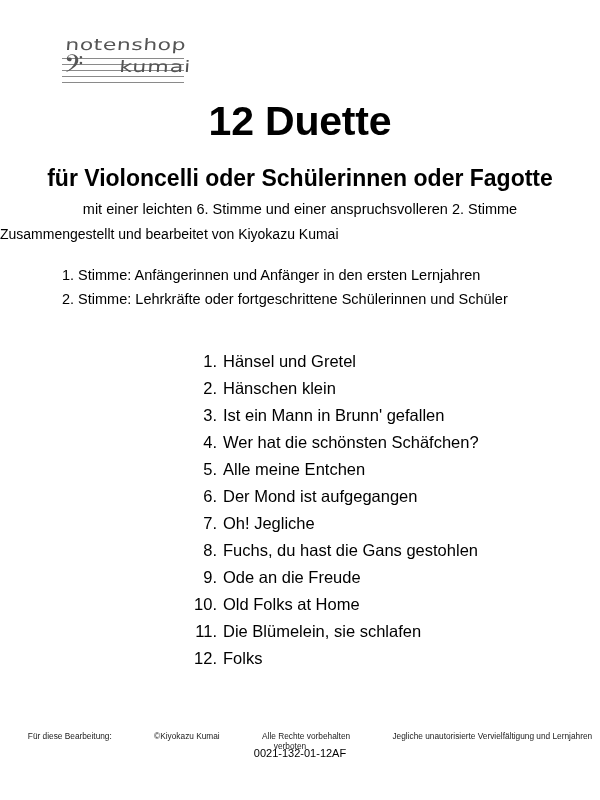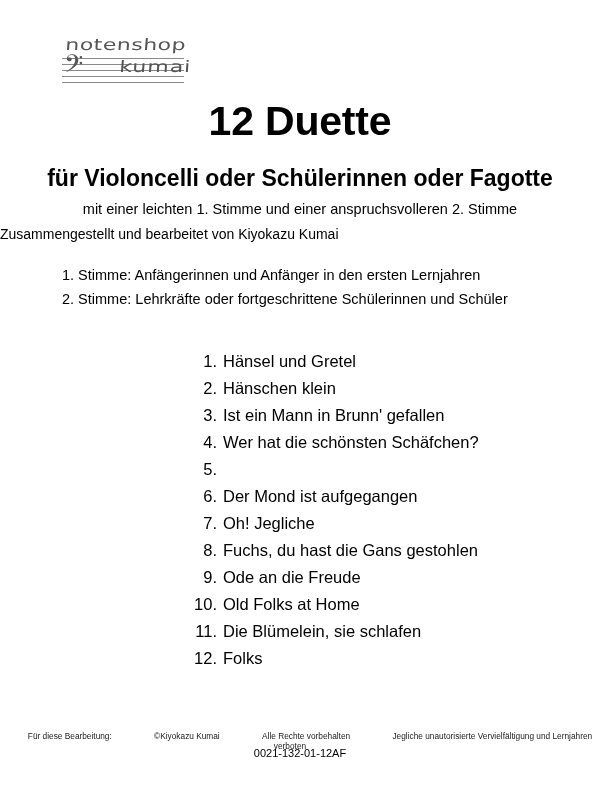--- a/index.html
+++ b/index.html
@@ -197,21 +197,21 @@
       <div class="line" style="top:12px;"></div>
       <div class="line" style="top:18px;"></div>
       <div class="line" style="top:24px;"></div>
     </div>
     <div class="logo-clef">𝄢</div>
     <div class="logo-word-2">kumai</div>
   </div>
 
   <div class="title-main">12 Duette</div>
   <div class="title-sub">für Violoncelli oder Schülerinnen oder Fagotte</div>
-  <div class="title-desc">mit einer leichten 1. Stimme und einer anspruchsvolleren 2. Stimme</div>
+  <div class="title-desc">mit einer leichten 6. Stimme und einer anspruchsvolleren 2. Stimme</div>
   <div class="title-editor">Zusammengestellt und bearbeitet von Kiyokazu Kumai</div>
 
   <div class="voice-1">1. Stimme: Anfängerinnen und Anfänger in den ersten Lernjahren</div>
   <div class="voice-2">2. Stimme: Lehrkräfte oder fortgeschrittene Schülerinnen und Schüler</div>
 
   <div class="contents">
     <div class="contents-inner">
       <div class="piece">
         <span class="num">1.</span>
         <span>Hänsel und Gretel</span>
@@ -223,20 +223,21 @@
       <div class="piece">
         <span class="num">3.</span>
         <span>Ist ein Mann in Brunn' gefallen</span>
       </div>
       <div class="piece">
         <span class="num">4.</span>
         <span>Wer hat die schönsten Schäfchen?</span>
       </div>
       <div class="piece">
         <span class="num">5.</span>
+        <span>Alle meine Entchen</span>
       </div>
       <div class="piece">
         <span class="num">6.</span>
         <span>Der Mond ist aufgegangen</span>
       </div>
       <div class="piece">
         <span class="num">7.</span>
         <span>Oh! Jegliche</span>
       </div>
       <div class="piece">

